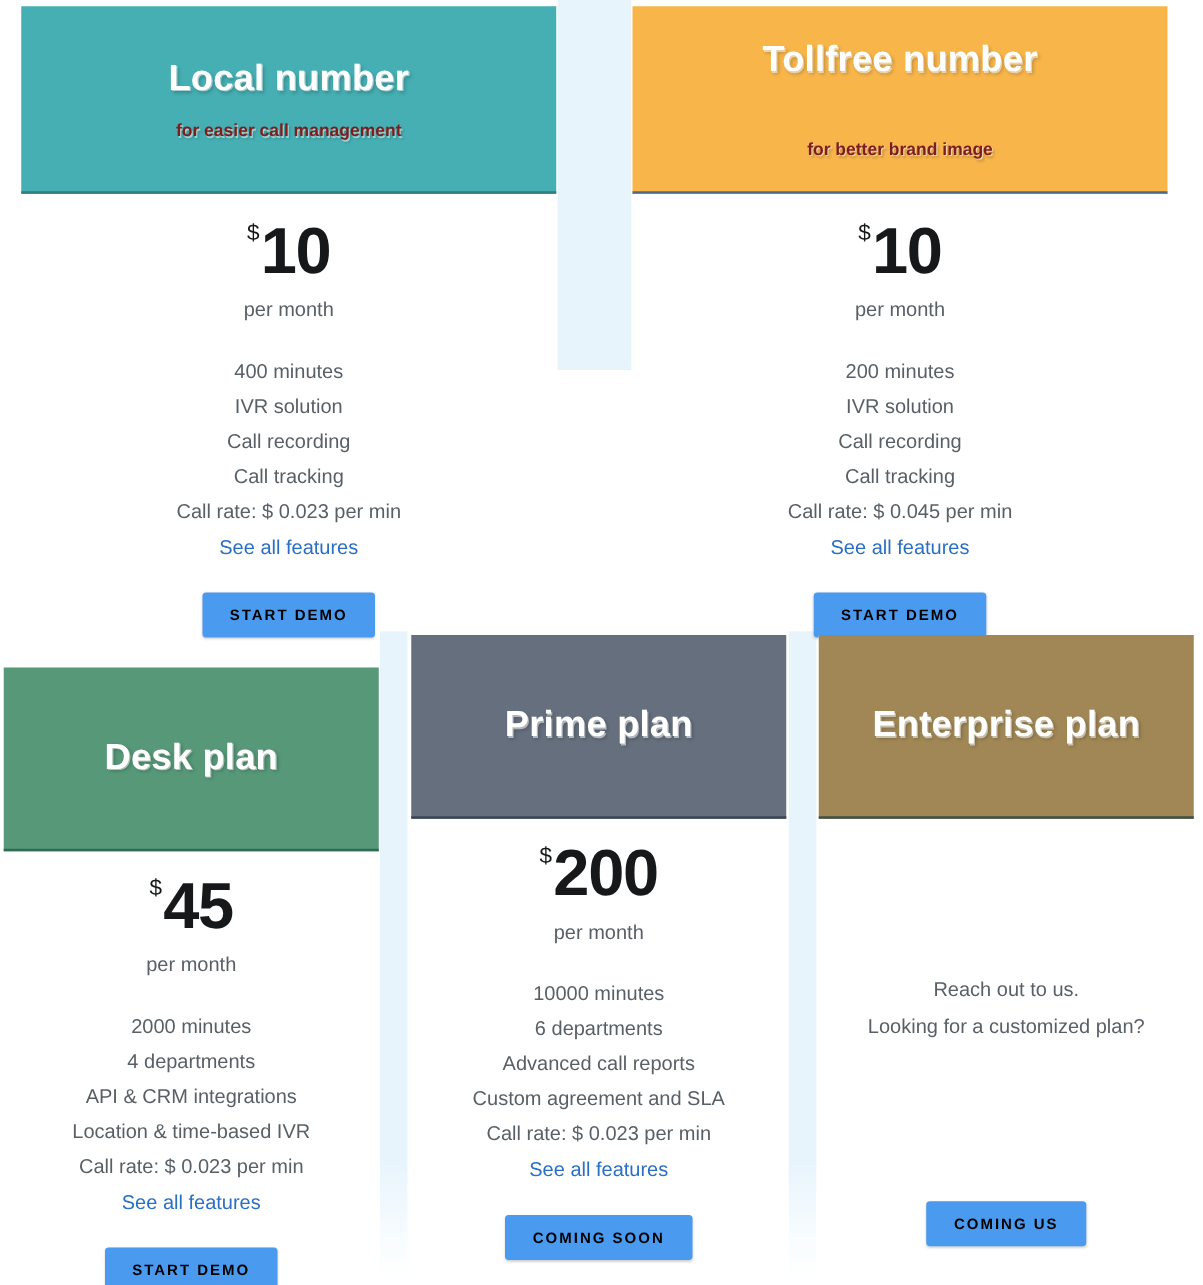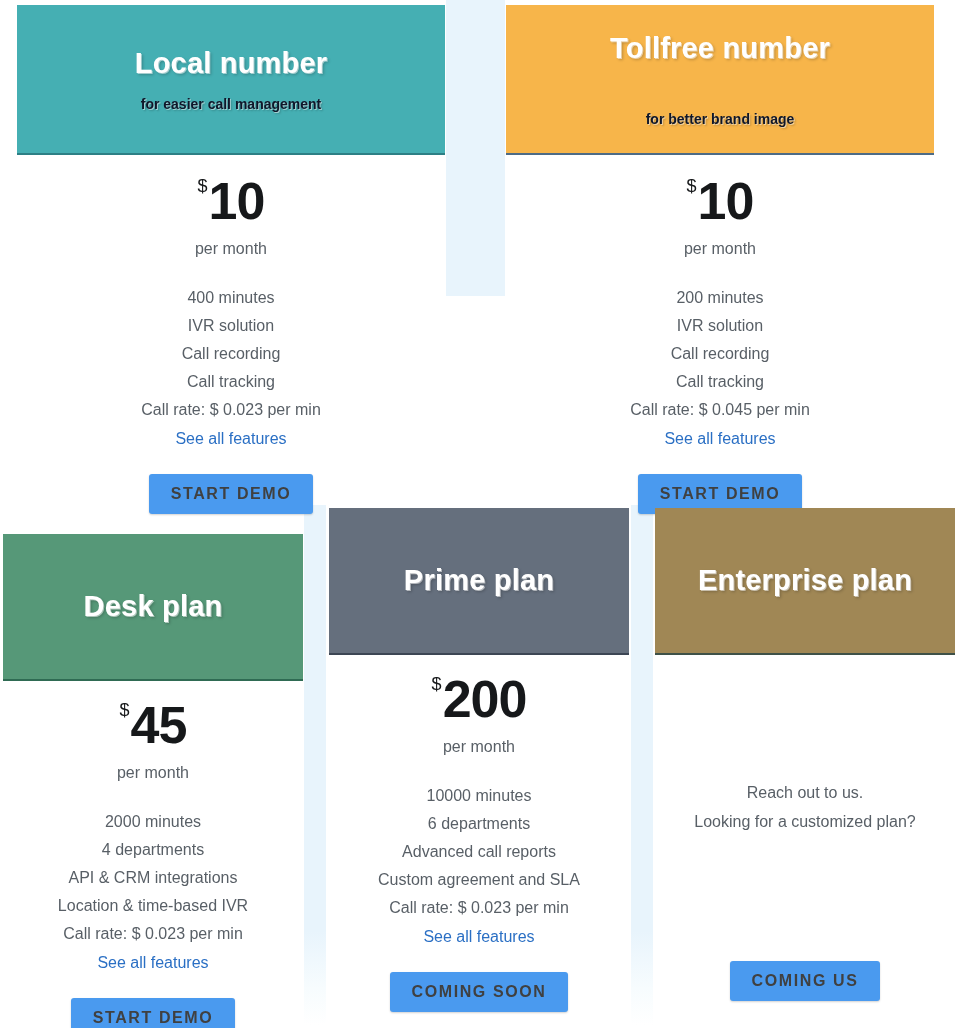--- a/index.html
+++ b/index.html
@@ -24,21 +24,21 @@
     display:flex; flex-direction:column; align-items:center; justify-content:center;
     text-align:center;
   }
   .card-header .title {
     color:#ffffff;
     font-weight:bold;
     text-shadow: 1px 1px 0 rgba(255,255,255,.55), 2px 2px 3px rgba(0,0,0,.22);
     letter-spacing:.2px;
   }
   .card-header .subtitle {
-    color:#0f172a; font-weight:bold; font-size:14px; margin-top:16px;
+    color:#7f1d1d; font-weight:bold; font-size:14px; margin-top:16px;
     text-shadow: 1px 1px 0 rgba(255,255,255,.5), 2px 2px 2px rgba(0,0,0,.18);
   }
 
   
   .top .card-header { height:150px; border-bottom:2px solid #2d7f85; }
   .top .card-header .title { font-size:29px; }
   .top.orange .card-header { border-bottom:2px solid #4d6b86;gap:30px; }
 
   
   .bot .card-header { height:147px; }
@@ -60,22 +60,22 @@
   .features { margin-top:26px; }
   .features li { list-style:none; font-size:16px; color:#585f66; line-height:28px;text-align:center; }
 
   .see-all {
     display:inline-block; margin-top:1px; font-size:16px;
     color:#2a6fc4; text-decoration:none; cursor:pointer; line-height:28px;
   }
 
   .cta {
     display:inline-block; margin-top:21px;
-    background:#4a9aef; color:#404040;
-    font-size:16px; font-weight:bold; letter-spacing:1.6px;
+    background:#4a9aef; color:#000000;
+    font-size:12px; font-weight:bold; letter-spacing:1.6px;
     padding:11px 22px; border:none; border-radius:3px;
     cursor:pointer; font-family:"Liberation Sans", sans-serif;
     box-shadow:0 1px 2px rgba(0,0,0,.18);
     text-align:right;
   }
 
   .enterprise-note { font-size:16px; color:#585f66; line-height:29px; }
 </style>
 </head>
 <body>

